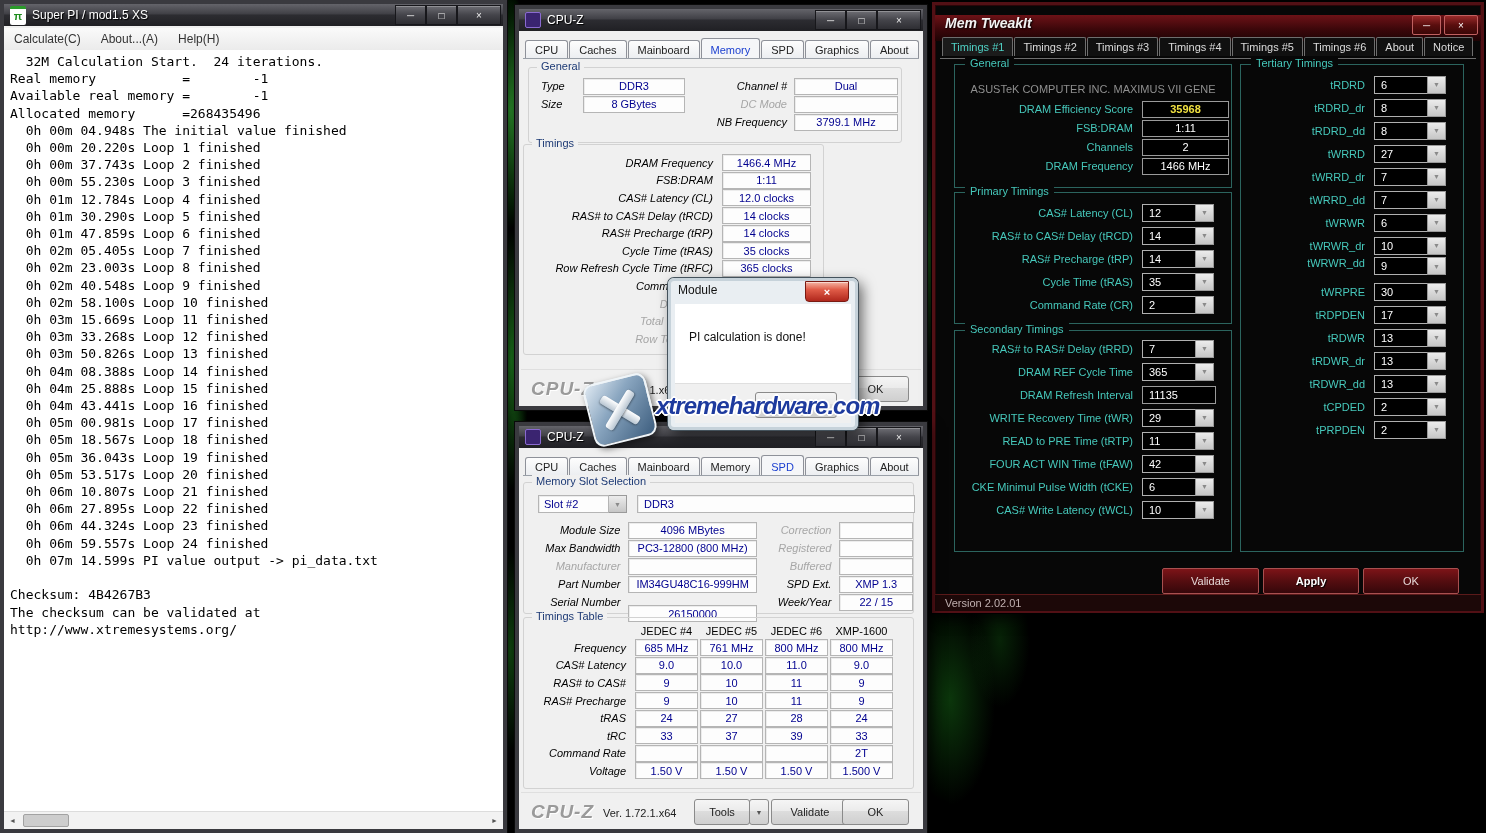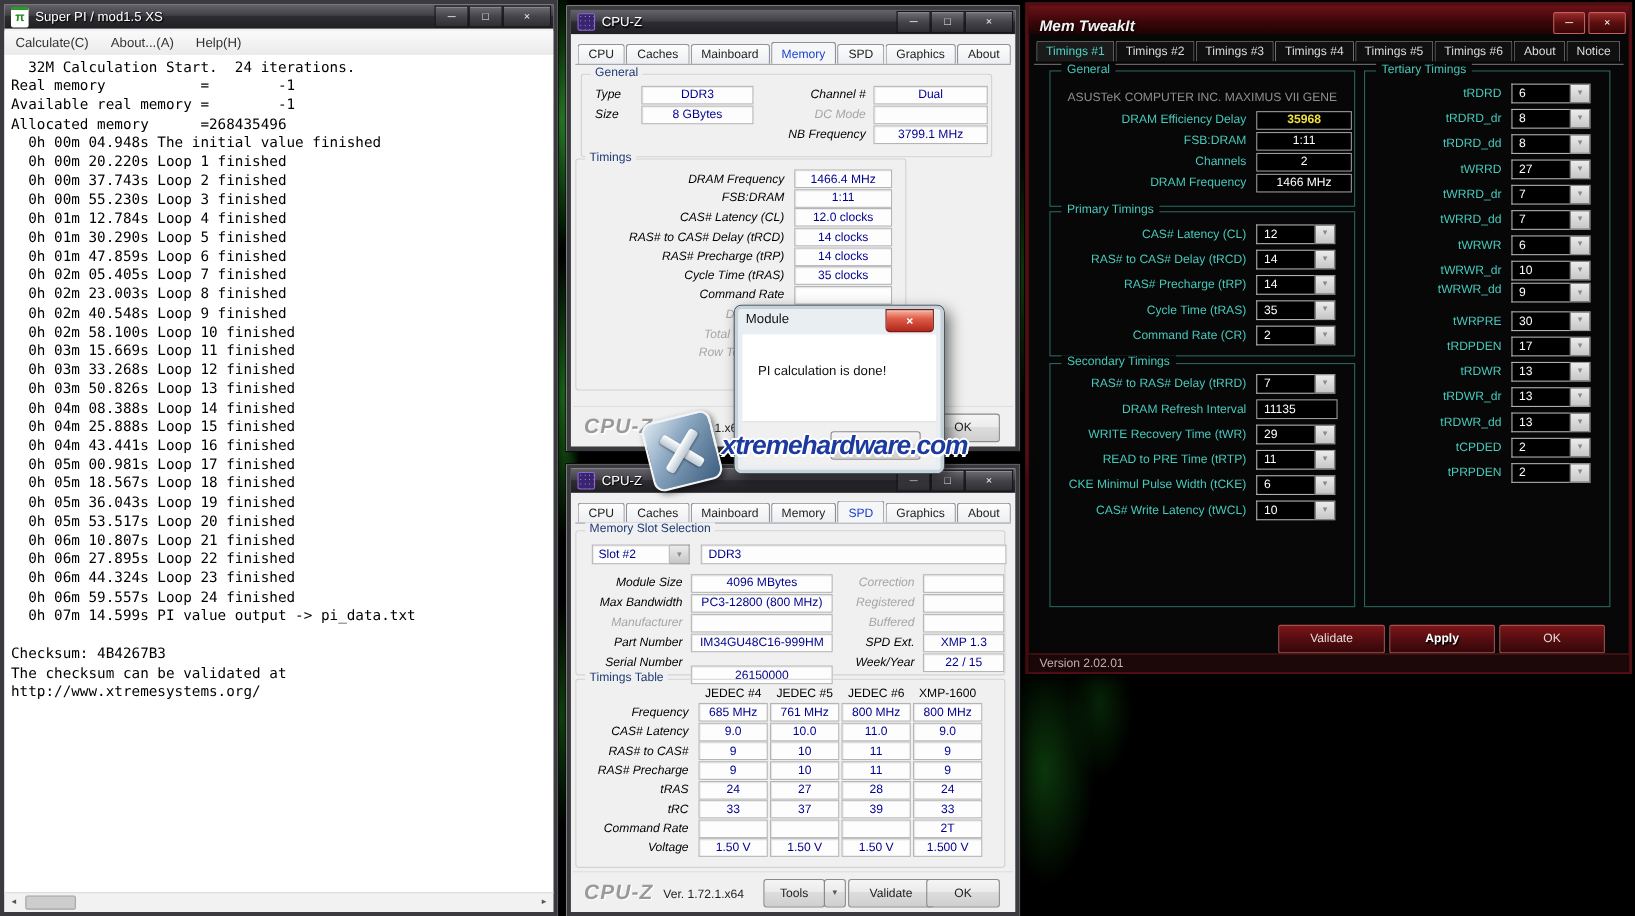--- a/index.html
+++ b/index.html
@@ -48,21 +48,21 @@
   .czrow{display:flex;justify-content:flex-end;align-items:center;height:17.6px;padding-right:12px;}
   .czrow .lbl{margin-right:9px;}
   .czrow .vbox{width:87px;}
   .spdgrid{display:grid;grid-template-columns:110px 65px 65px 65px 65px;align-items:center;height:17.6px;}
   .spdgrid .lbl{text-align:right;padding-right:8px;}
   .spdgrid .vbox{margin:0 1px;}
   .spdhdr{font-size:11px;color:#000;text-align:center;}
   
   .mtwin{position:absolute;background:#070707;
     box-shadow:0 0 0 1px #000, inset 0 0 0 3px #521015, inset 0 0 0 4px #2a0608, 4px 5px 12px rgba(0,0,0,.7);}
-  .mtbar{position:absolute;left:3px;top:3px;right:3px;height:26px;display:flex;align-items:flex-end;
+  .mtbar{position:absolute;left:3px;top:13px;right:3px;height:26px;display:flex;align-items:flex-start;
     background:linear-gradient(#6d1217,#3c070a 55%,#1d0304);}
   .mtbar .ttl{margin-left:10px;color:#f2f2f2;font-size:14px;font-weight:bold;font-style:italic;text-shadow:1px 1px 2px #000;}
   .mtcap{width:27px;height:18px;display:flex;align-items:center;justify-content:center;margin-right:3px;
     background:linear-gradient(#9a2a2a,#5a0e0e 50%,#3a0707);border:1px solid #c06060;border-radius:2px;color:#fff;font-size:10px;}
   .mttabs{position:absolute;left:10px;top:35px;display:flex;}
   .mttab{font-size:11px;padding:3px 8px;border:1px solid #6e6e6e;border-bottom:none;color:#dcdcdc;
     background:#101010;margin-right:1px;border-radius:2px 2px 0 0;}
   .mttab.active{color:#4fd1c5;background:#1b1b1b;}
   .mttabline{position:absolute;left:8px;right:8px;top:56px;height:1px;background:#6e6e6e;}
   .mtgrp{position:absolute;border:1px solid #2b645e;}
@@ -268,20 +268,24 @@
         <div class="czrow">
           <span class="lbl">RAS# Precharge (tRP)</span>
           <span class="vbox">14 clocks</span>
         </div>
 
         <div class="czrow">
           <span class="lbl">Cycle Time (tRAS)</span>
           <span class="vbox">35 clocks</span>
         </div>
 
+        <div class="czrow">
+          <span class="lbl">Row Refresh Cycle Time (tRFC)</span>
+          <span class="vbox">365 clocks</span>
+        </div>
 
         <div class="czrow">
           <span class="lbl">Command Rate</span>
           <span class="vbox"></span>
         </div>
       </div>
     <div>
 
         <div class="czrow dim">
           <span class="lbl">DRAM Idle</span>
@@ -483,21 +487,21 @@
     <span class="mttab">Timings #6</span>
     <span class="mttab">About</span>
     <span class="mttab">Notice</span>
   </div>
   <div class="mttabline"></div>
 
   <div class="mtgrp" style="left:22px;top:62px;width:276px;height:122px;">
     <span class="gt">General</span>
     <div style="text-align:center;margin-top:18px;font-size:11px;color:#8f8f8f;">ASUSTeK COMPUTER INC. MAXIMUS VII GENE</div>
     <div class="mtrow" style="left:0;top:36px;width:100%;height:16px;">
-      <span class="mtlbl" style="width:178px;">DRAM Efficiency Delay</span>
+      <span class="mtlbl" style="width:178px;">DRAM Efficiency Score</span>
       <span class="mtval" style="width:85px;margin-left:9px;height:15px;justify-content:center;color:#f0e040;font-weight:bold;">35968</span>
     </div>
     <div class="mtrow" style="left:0;top:55px;width:100%;height:16px;">
       <span class="mtlbl" style="width:178px;">FSB:DRAM</span>
       <span class="mtval" style="width:85px;margin-left:9px;height:15px;justify-content:center;">1:11</span>
     </div>
     <div class="mtrow" style="left:0;top:74px;width:100%;height:16px;">
       <span class="mtlbl" style="width:178px;">Channels</span>
       <span class="mtval" style="width:85px;margin-left:9px;height:15px;justify-content:center;">2</span>
     </div>
@@ -558,20 +562,27 @@
     <div style="padding-top:6px;">
 
         <div style="display:flex;align-items:center;height:23px;">
           <span class="mtlbl" style="width:178px;">RAS# to RAS# Delay (tRRD)</span>
           <span class="spin" style="margin-left:9px;">
             <span class="sv">7</span>
             <span class="sb">▼</span>
           </span>
         </div>
 
+        <div style="display:flex;align-items:center;height:23px;">
+          <span class="mtlbl" style="width:178px;">DRAM REF Cycle Time</span>
+          <span class="spin" style="margin-left:9px;">
+            <span class="sv">365</span>
+            <span class="sb">▼</span>
+          </span>
+        </div>
       </div>
     <div style="display:flex;align-items:center;height:23px;">
       <span class="mtlbl" style="width:178px;">DRAM Refresh Interval</span>
       <span class="mtval" style="width:66px;margin-left:9px;height:16px;padding-left:6px;">11135</span>
     </div>
     <div>
 
         <div style="display:flex;align-items:center;height:23px;">
           <span class="mtlbl" style="width:178px;">WRITE Recovery Time (tWR)</span>
           <span class="spin" style="margin-left:9px;">
@@ -581,20 +592,27 @@
         </div>
 
         <div style="display:flex;align-items:center;height:23px;">
           <span class="mtlbl" style="width:178px;">READ to PRE Time (tRTP)</span>
           <span class="spin" style="margin-left:9px;">
             <span class="sv">11</span>
             <span class="sb">▼</span>
           </span>
         </div>
 
+        <div style="display:flex;align-items:center;height:23px;">
+          <span class="mtlbl" style="width:178px;">FOUR ACT WIN Time (tFAW)</span>
+          <span class="spin" style="margin-left:9px;">
+            <span class="sv">42</span>
+            <span class="sb">▼</span>
+          </span>
+        </div>
 
         <div style="display:flex;align-items:center;height:23px;">
           <span class="mtlbl" style="width:178px;">CKE Minimul Pulse Width (tCKE)</span>
           <span class="spin" style="margin-left:9px;">
             <span class="sv">6</span>
             <span class="sb">▼</span>
           </span>
         </div>
 
         <div style="display:flex;align-items:center;height:23px;">

